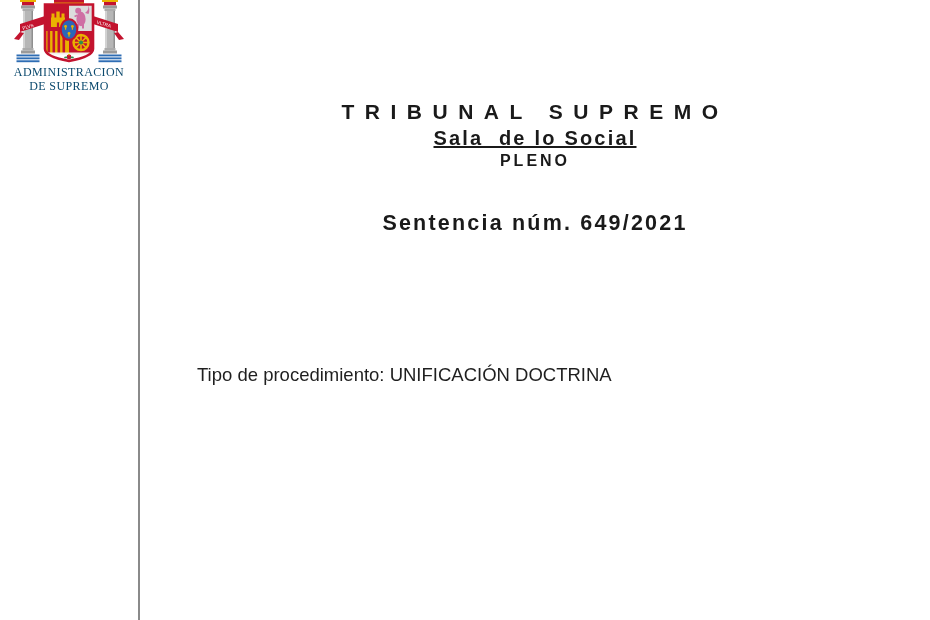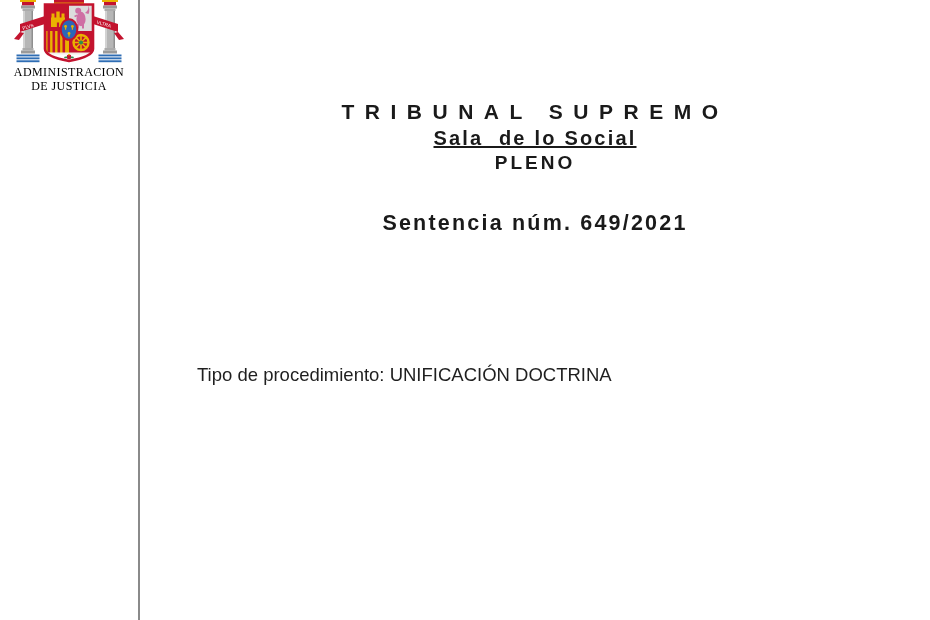--- a/index.html
+++ b/index.html
@@ -7,36 +7,36 @@
   .page{
     position:relative;width:930px;height:620px;overflow:hidden;
     background:#ffffff;font-family:"Liberation Sans",sans-serif;color:#1a1a1a;
   }
   
   .sidebar{position:absolute;left:0;top:0;width:138px;height:620px;}
   .emblem{position:absolute;left:0;top:0;width:138px;height:65px;}
   .org{
     position:absolute;left:0;top:66px;width:138px;text-align:center;
     font-family:"Liberation Serif",serif;font-size:12px;line-height:13.5px;
-    letter-spacing:0.4px;color:#000000;font-weight:400;
+    letter-spacing:0.4px;color:#0c4a6e;font-weight:400;
   }
   .vline{position:absolute;left:138px;top:0;width:2px;height:620px;background:#8a8a8a;}
   
   .content{position:absolute;left:140px;top:0;width:790px;height:436px;}
   .t-court{
     position:absolute;left:0;top:100px;width:100%;text-align:center;
     font-size:21px;font-weight:bold;letter-spacing:10.5px;white-space:pre;
   }
   .t-chamber{
     position:absolute;left:0;top:127px;width:100%;text-align:center;
     font-size:20px;font-weight:bold;letter-spacing:2.2px;white-space:pre;text-decoration:underline;
   }
   .t-session{
     position:absolute;left:0;top:152px;width:100%;text-align:center;
-    font-size:19px;font-weight:bold;letter-spacing:3px;white-space:pre;
+    font-size:16px;font-weight:bold;letter-spacing:3px;white-space:pre;
   }
   .t-sentence{
     position:absolute;left:0;top:211px;width:100%;text-align:center;
     font-size:21.5px;font-weight:bold;letter-spacing:2.2px;white-space:pre;
   }
   .metadata{
     position:absolute;left:57px;top:287px;width:720px;
     font-size:18.5px;line-height:35px;white-space:pre;color:#1f1f1f;
   }
 </style>
@@ -143,21 +143,21 @@
             <rect x="65" y="27.5" width="1.2" height="2.2"></rect>
           <circle cx="72.4" cy="26.5" r="1.4"></circle>
             <rect x="71.8" y="27.5" width="1.2" height="2.2"></rect>
           <circle cx="69" cy="33.5" r="1.4"></circle>
             <rect x="68.4" y="34.5" width="1.2" height="2.2"></rect>
         </g>
       </svg>
     </div>
     <div class="org">
       <div>ADMINISTRACION</div>
-      <div>DE JUSTICIA</div>
+      <div>DE SUPREMO</div>
     </div>
   </div>
 
   <div class="vline"></div>
 
   <div class="content">
     <div class="t-court">TRIBUNAL SUPREMO</div>
     <div class="t-chamber">Sala  de lo Social</div>
     <div class="t-session">PLENO</div>
     <div class="t-sentence">Sentencia núm. 649/2021</div>

